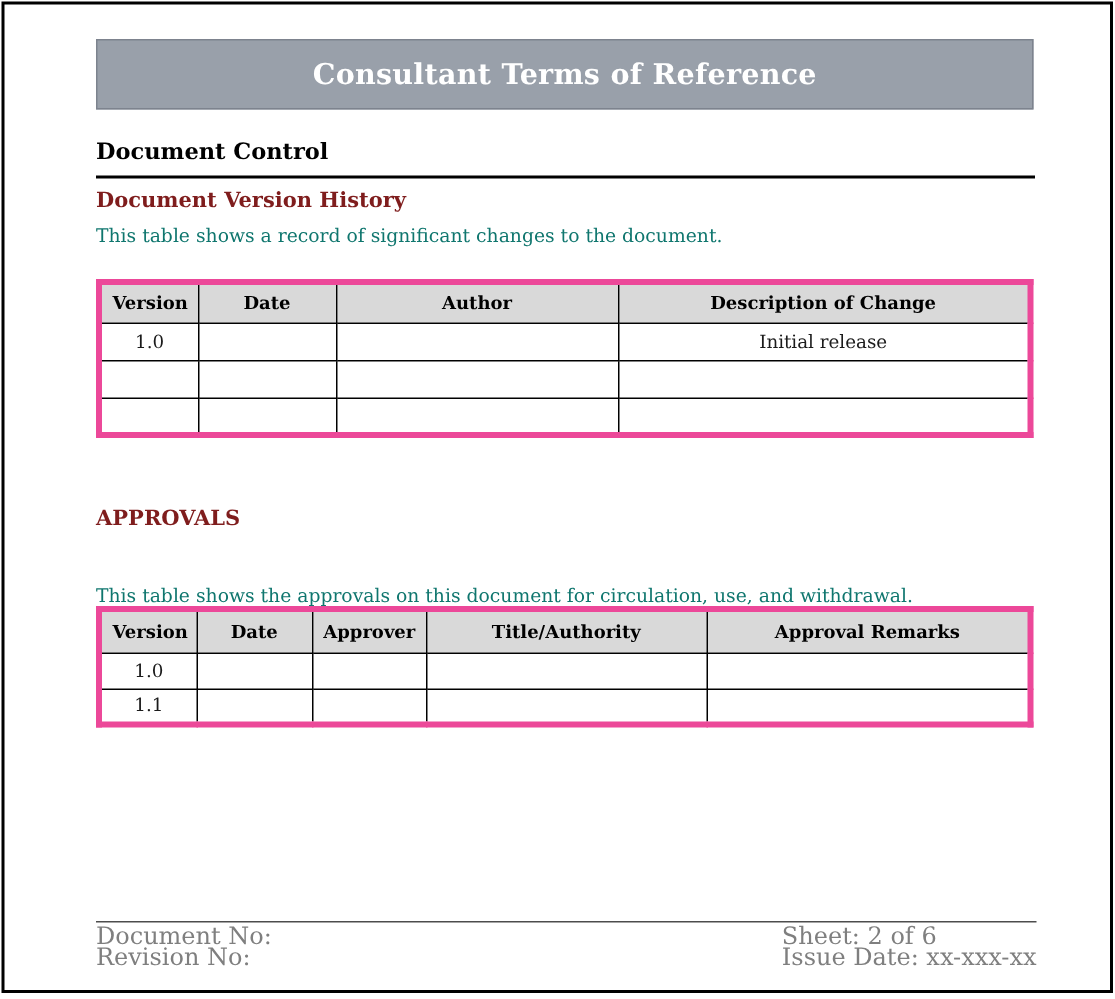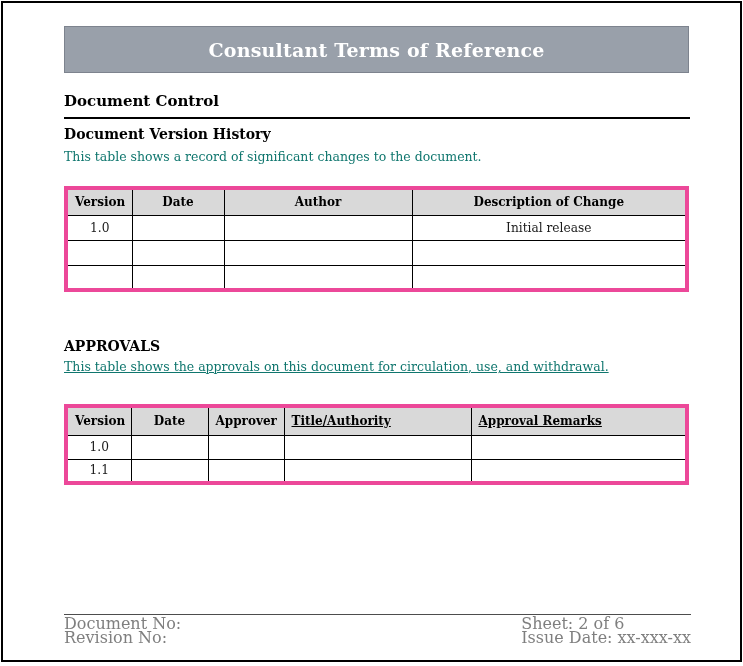--- a/index.html
+++ b/index.html
@@ -24,29 +24,29 @@
   .h-doc-control {
     position:absolute; left:64px; top:92px; margin:0;
     font-size:15px; font-weight:700; color:#000;
   }
   .heading-rule {
     position:absolute; left:64px; top:117px; width:626px; height:0;
     border-top:2px solid #000;
   }
   .h-sub {
     position:absolute; left:64px; margin:0;
-    font-size:14px; font-weight:700; color:#000000;text-align:center;
+    font-size:14px; font-weight:700; color:#7f1d1d;text-align:center;
   }
   .h-version { top:126px; }
   .h-approvals { top:338px; }
   .para {
     position:absolute; left:64px; margin:0; font-size:12.5px; color:#0f766e;
   }
   .p1 { top:149px; }
-  .p2 { top:359px;text-decoration:underline; }
+  .p2 { top:389px; }
   table.doc-table {
     position:absolute; left:64px; width:625px;
     border-collapse:collapse; table-layout:fixed;
     border:4px solid #ec4899;
   }
   .t1 { top:186px; }
   .t2 { top:404px; }
   table.doc-table th, table.doc-table td {
     border:1px solid #000; padding:0 7px; overflow:hidden;
   }
@@ -55,21 +55,21 @@
     font-size:12px; font-weight:700; color:#000;
   }
   table.doc-table td { font-size:12.2px; }
   .t1 thead tr { height:27px; }
   .t1 tbody tr { height:25px; }
   .t2 thead tr { height:29px; }
   .t2 tbody tr { height:24px; }
   .t1 th:nth-child(-n+2), .t1 td:nth-child(-n+2) { text-align:center; }
   .t1 th:nth-child(n+3),  .t1 td:nth-child(n+3)  { text-align:center; }
   .t2 th:nth-child(-n+3), .t2 td:nth-child(-n+3) { text-align:center; }
-  .t2 th:nth-child(n+4),  .t2 td:nth-child(n+4)  { text-align:left;text-decoration:underline; }
+  .t2 th:nth-child(n+4),  .t2 td:nth-child(n+4)  { text-align:center; }
   .t1 col.c1 { width:66px; }  .t1 col.c2 { width:92px; }
   .t1 col.c3 { width:188px; } .t1 col.c4 { width:auto; }
   .t2 col.c1 { width:65px; }  .t2 col.c2 { width:77px; }
   .t2 col.c3 { width:76px; }  .t2 col.c4 { width:187px; } .t2 col.c5 { width:auto; }
   .footer-rule {
     position:absolute; left:64px; top:614px; width:627px; height:0;
     border-top:1.5px solid #4d4d4d;
   }
   .footer-left, .footer-right {
     position:absolute; top:617px; font-size:16px; line-height:13.5px;

